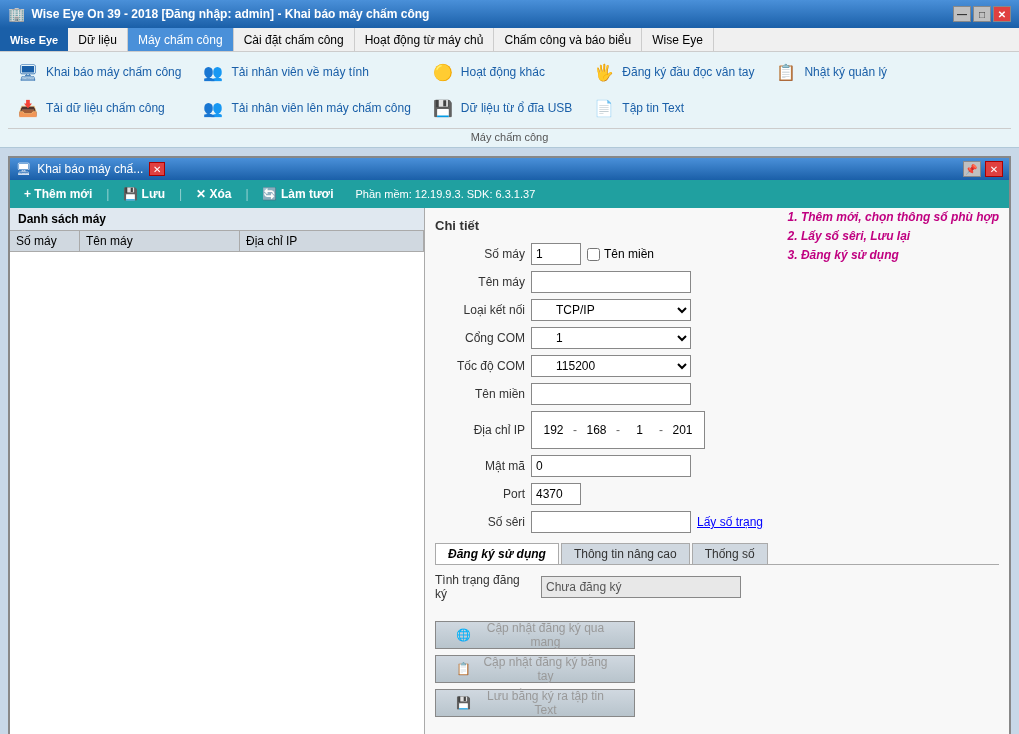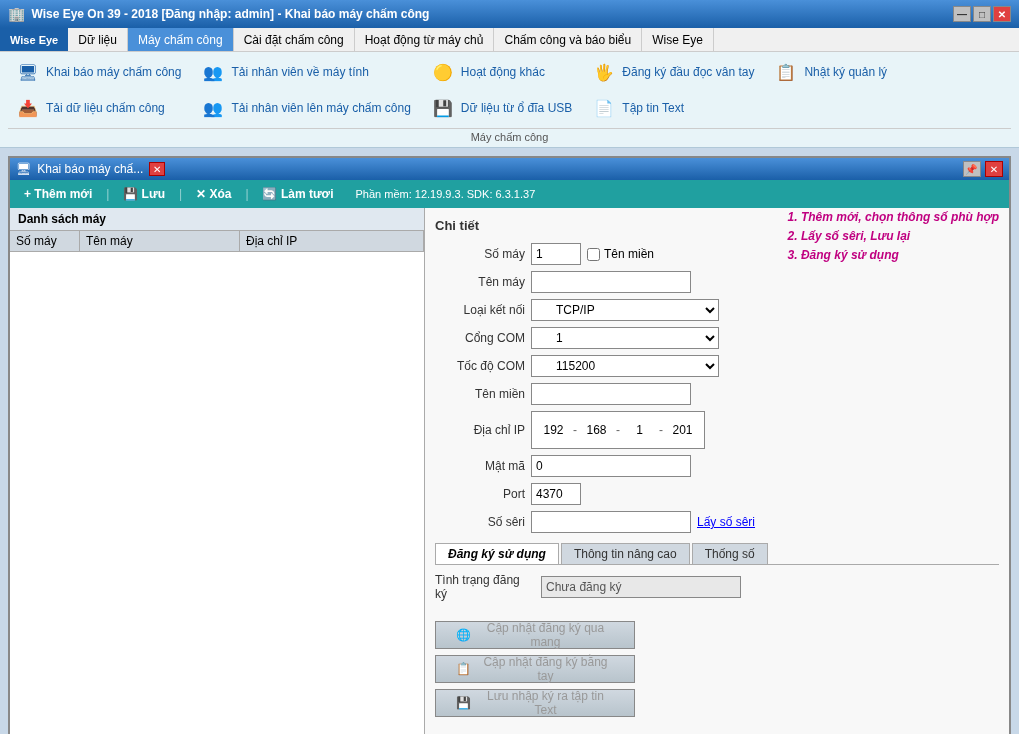--- a/index.html
+++ b/index.html
@@ -221,21 +221,21 @@
     }
     .form-input-sm { width: 50px; }
     .form-input-lg { width: 160px; }
     .form-select {
       height: 22px;
       border: 1px solid #888;
       font-size: 12px;
       background: white;
       padding: 0 4px;
     }
-    .form-select-md { width: 188px; padding-left: 20px; }
+    .form-select-md { width: 160px; padding-left: 20px; }
 
     
     .ip-group {
       display: flex;
       align-items: center;
       gap: 2px;
       border: 1px solid #888;
       background: white;
       padding: 0 4px;
       height: 38px;
@@ -540,21 +540,21 @@
         </div>
 
         <div class="form-row">
           <span class="form-label">Port</span>
           <input class="form-input form-input-sm" type="text" value="4370" style="">
         </div>
 
         <div class="form-row">
           <span class="form-label">Số sêri</span>
           <input class="form-input form-input-lg" type="text" style="">
-          <span class="lay-so-seri-link">Lấy số sêri</span>
+          <span class="lay-so-seri-link">Lấy số trạng</span>
         </div>
 
         <div class="tabs-row">
           <div class="tab-btn active">Đăng ký sử dụng</div>
           <div class="tab-btn">Thông tin nâng cao</div>
           <div class="tab-btn">Thống số</div>
         </div>
 
         <div class="reg-row">
           <span class="reg-label">Tình trạng đăng ký</span>
@@ -565,19 +565,19 @@
           <button class="big-btn disabled">
             <span>🌐</span>
             <span>Cập nhật đăng ký qua mang</span>
           </button>
           <button class="big-btn disabled">
             <span>📋</span>
             <span>Cập nhật đăng ký bằng tay</span>
           </button>
           <button class="big-btn disabled">
             <span>💾</span>
-            <span>Lưu nhập ký ra tập tin Text</span>
+            <span>Lưu bằng ký ra tập tin Text</span>
           </button>
         </div>
       </div>
     </div>
   </div>
 </div>
 
 </body></html>

